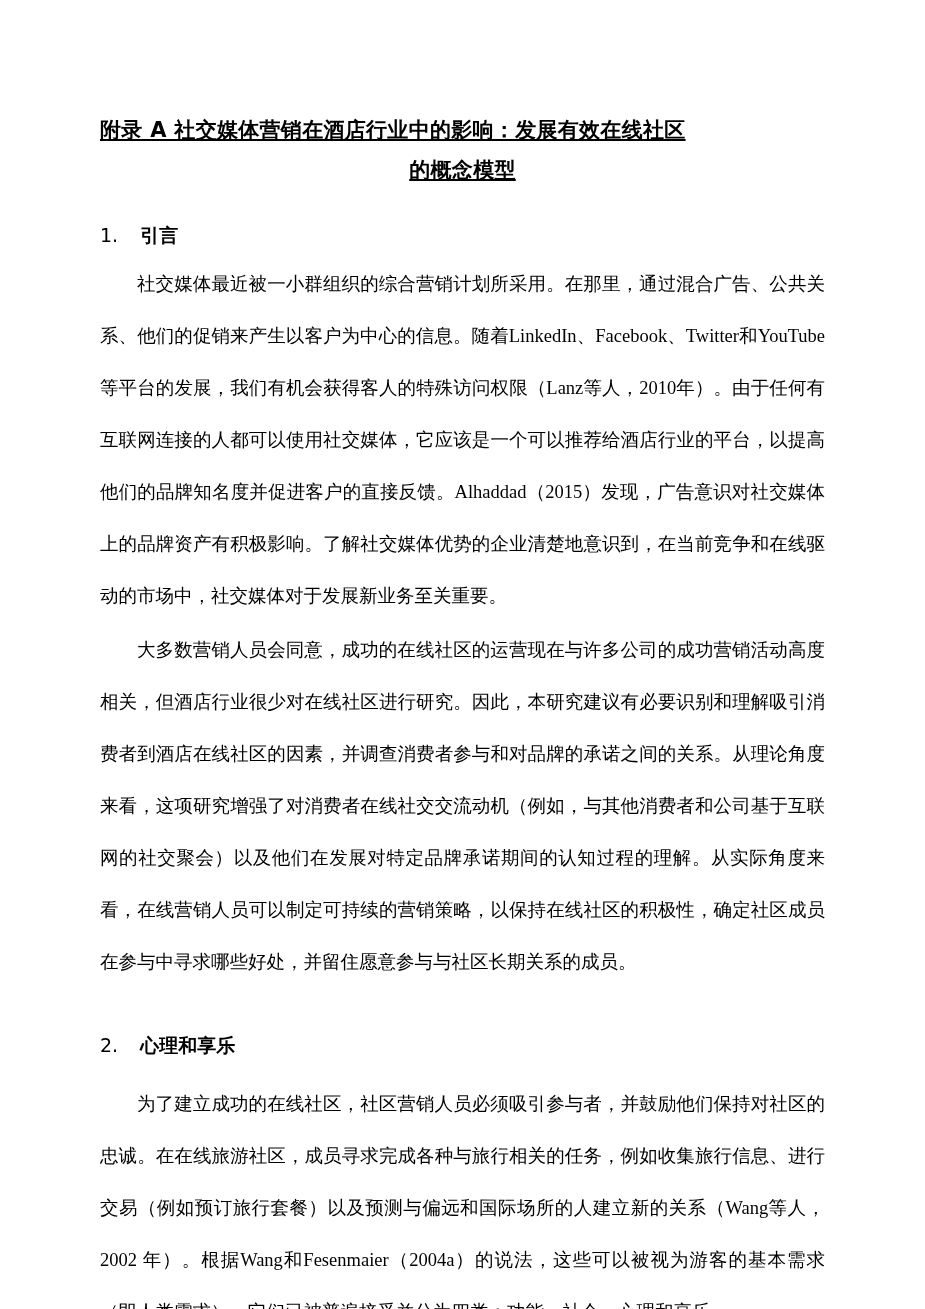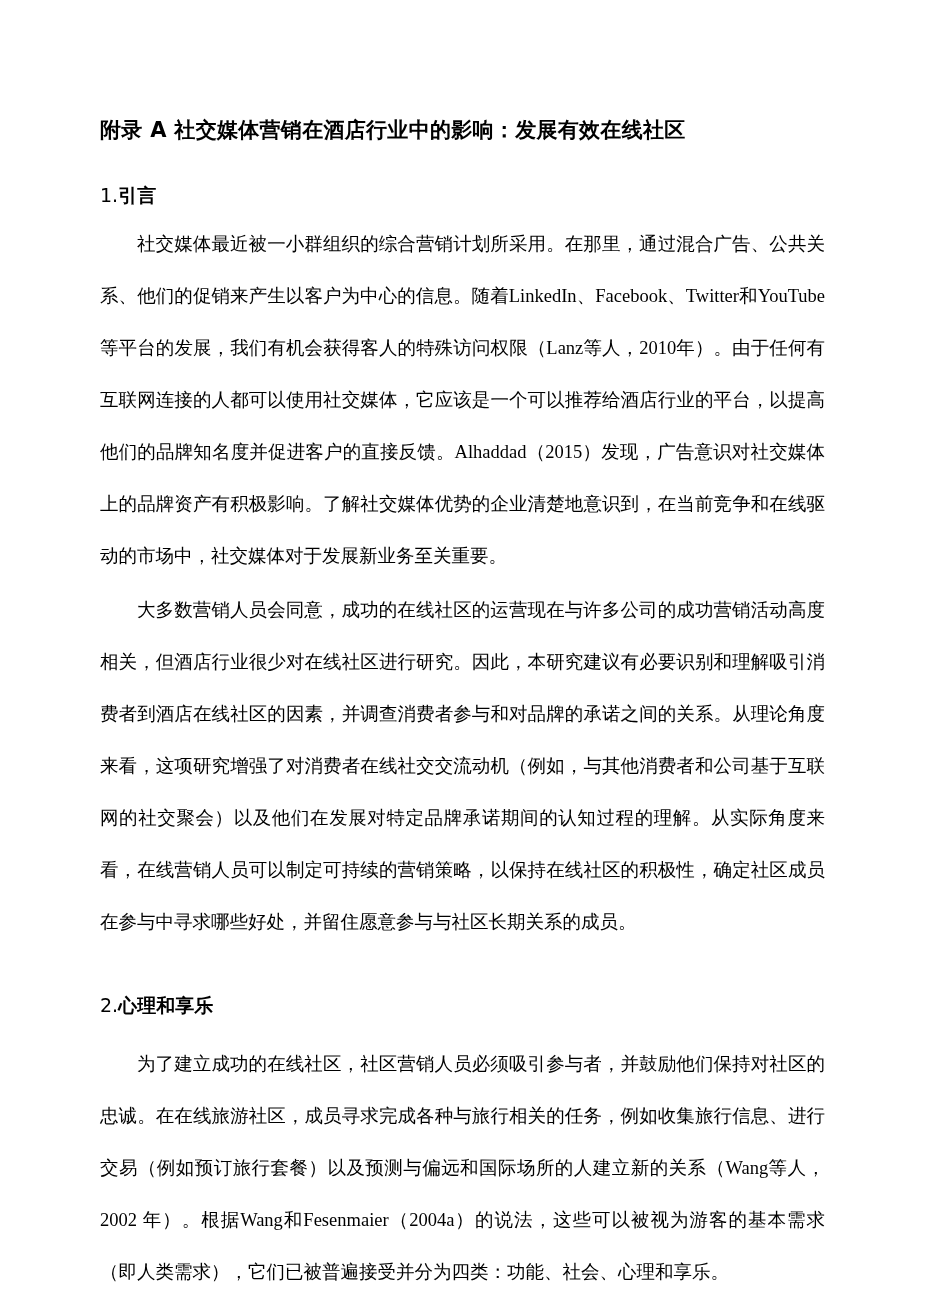--- a/index.html
+++ b/index.html
@@ -24,54 +24,57 @@
     font-family: "DejaVu Sans", "Liberation Sans", sans-serif;
     font-weight: bold;
     font-size: 21px;
     line-height: 40px;
     text-align: center;
     margin: 0 0 30px 0;
     letter-spacing: 0.3px;
   }
   .doc-title .t-line {
     display: block;
+    text-decoration: underline;
   }
   .doc-title .t-line.first {
     text-align: left;
     text-indent: 0;
   }
   .section-heading {
     font-family: "DejaVu Sans", "Liberation Sans", sans-serif;
     font-size: 19px;
     line-height: 30px;
     margin: 22px 0 8px 0;
     font-weight: normal;
   }
   .section-heading .bold-part {
     font-weight: bold;
+    margin-left: 22px;
   }
   p.body-par {
     font-size: 18.5px;
     line-height: 52px;
     text-align: justify;
     text-justify: inter-ideograph;
     margin: 0 0 2px 0;
     text-indent: 2em;
     font-family: "Liberation Serif", "DejaVu Serif", serif;
   }
   .spacer-sm { height: 10px; }
   .spacer-md { height: 18px; }
 </style>
 </head>
 <body>
 
 <div class="page">
 
   <h1 class="doc-title">
     <span class="t-line first">附录 A  社交媒体营销在酒店行业中的影响：发展有效在线社区</span>
+    <span class="t-line">的概念模型</span>
   </h1>
 
   <h2 class="section-heading">
     <span>1.</span><span class="bold-part">引言</span>
   </h2>
 
   <p class="body-par">社交媒体最近被一小群组织的综合营销计划所采用。在那里，通过混合广告、公共关系、他们的促销来产生以客户为中心的信息。随着LinkedIn、Facebook、Twitter和YouTube等平台的发展，我们有机会获得客人的特殊访问权限（Lanz等人，2010年）。由于任何有互联网连接的人都可以使用社交媒体，它应该是一个可以推荐给酒店行业的平台，以提高他们的品牌知名度并促进客户的直接反馈。Alhaddad（2015）发现，广告意识对社交媒体上的品牌资产有积极影响。了解社交媒体优势的企业清楚地意识到，在当前竞争和在线驱动的市场中，社交媒体对于发展新业务至关重要。</p>
   <p class="body-par">大多数营销人员会同意，成功的在线社区的运营现在与许多公司的成功营销活动高度相关，但酒店行业很少对在线社区进行研究。因此，本研究建议有必要识别和理解吸引消费者到酒店在线社区的因素，并调查消费者参与和对品牌的承诺之间的关系。从理论角度来看，这项研究增强了对消费者在线社交交流动机（例如，与其他消费者和公司基于互联网的社交聚会）以及他们在发展对特定品牌承诺期间的认知过程的理解。从实际角度来看，在线营销人员可以制定可持续的营销策略，以保持在线社区的积极性，确定社区成员在参与中寻求哪些好处，并留住愿意参与与社区长期关系的成员。</p>
 
   <div class="spacer-md"></div>

